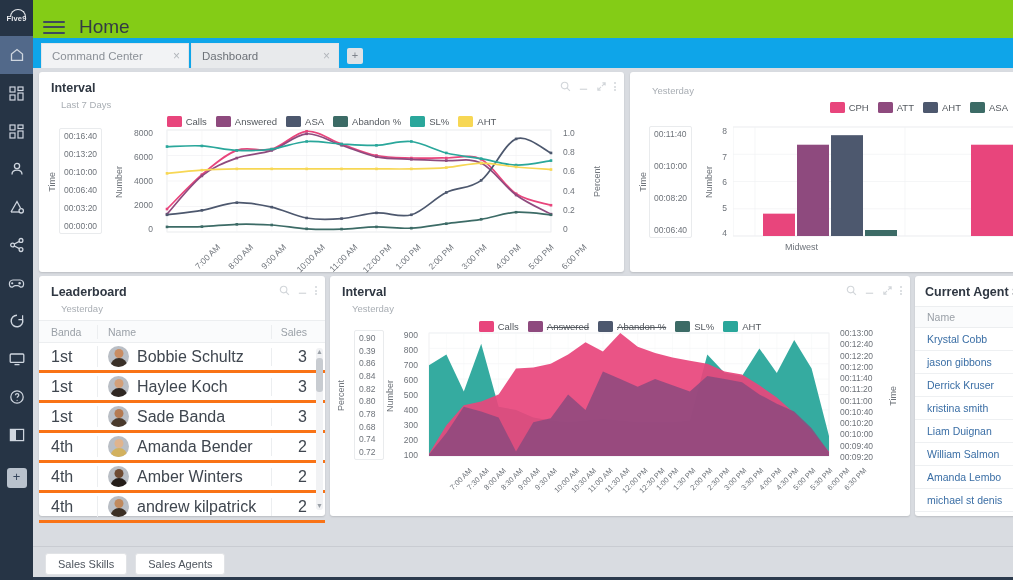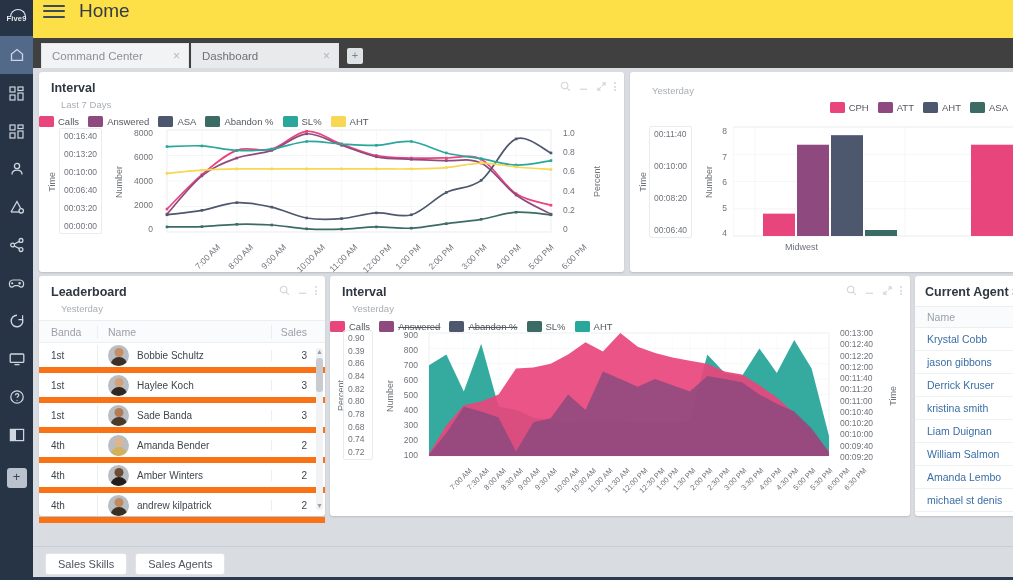--- a/index.html
+++ b/index.html
@@ -32,31 +32,31 @@
   .rail-item svg { display: block; }
   .rail-plus {
     width: 20px; height: 20px; margin-top: 14px; border-radius: 3px;
     background: #b9c2cd; color: #35455c; font-size: 13px; line-height: 18px; text-align: center;
     cursor: pointer;
   }
 
   
   .topbar {
     position: absolute; left: 33px; top: 0; right: 0; height: 38px;
-    background: #fde047; display: flex; align-items: flex-start;
+    background: #84cc16; display: flex; align-items: flex-end;
   }
   .burger { margin-left: 10px; width: 22px; height: 22px; display:flex; flex-direction:column;
     justify-content:center; gap:3.5px; cursor:pointer; }
   .burger i { display:block; height:2px; background:#3d4a5c; border-radius:1px; }
   .page-title { margin-left: 14px; font-size: 19px; color: #333b45; font-weight: 400; }
 
   
   .tabstrip {
     position: absolute; left: 33px; top: 38px; right: 0; height: 30px;
-    background: #404040; display: flex; align-items: flex-end; padding-left: 8px;
+    background: #0ea5e9; display: flex; align-items: flex-end; padding-left: 8px;
   }
   .tab {
     height: 25px; min-width: 148px; display: flex; align-items: center;
     padding: 0 8px 0 10px; font-size: 11.5px; color: #8b9097;
     background: #f2f3f5; border: 1px solid #e3e5e8; border-bottom: none;
     margin-right: 2px; cursor: pointer; position: relative;
   }
   .tab.active { background: #e8eaec; color: #6d7278; }
   .tab .tlabel { flex: 1; white-space: nowrap; }
   .tab .tclose { color: #b2b6bb; font-size: 12px; margin-left: 10px; cursor: pointer; }
@@ -77,21 +77,21 @@
   }
   .card-hd { position: relative; padding: 9px 10px 0 12px; }
   .card-title { font-size: 12.5px; color: #2f3742; font-weight: 700; }
   .card-sub { font-size: 9.5px; color: #a9aeb4; margin: 4px 0 0 10px; }
   .card-tools { position: absolute; right: 8px; top: 9px; display: flex; align-items: center; gap: 7px; }
   .tool { color: #d2d6da; cursor: pointer; display:flex; align-items:center; }
   .tool.dots { flex-direction: column; gap: 1.5px; }
   .tool.dots i { width: 2px; height: 2px; background: #d2d6da; border-radius: 50%; display:block; }
 
   
-  .legend { display: flex; align-items: center; justify-content: flex-start; gap: 9px; }
+  .legend { display: flex; align-items: center; justify-content: center; gap: 9px; }
   .lg-item { display: flex; align-items: center; gap: 4px; cursor: pointer; }
   .lg-sw { width: 15px; height: 11px; border-radius: 1.5px; }
   .lg-tx { font-size: 9.5px; color: #53585e; }
   .lg-item.off .lg-tx { text-decoration: line-through; }
 
   .ax-title { font-size: 9px; color: #6e737a; writing-mode: vertical-rl; transform: rotate(180deg); }
   .ax-ticks { display: flex; flex-direction: column; justify-content: space-between; font-size: 8.5px; color: #6e737a; }
   .ax-box { border: 1px solid #e9ebed; border-radius: 2px; padding: 2px 4px; }
 
   .xlab {
@@ -99,22 +99,22 @@
     transform: rotate(-45deg); transform-origin: right top; white-space: nowrap;
     text-align: right;
   }
 
   
   .tbl-head {
     display: flex; align-items: center; height: 23px; font-size: 10.5px; color: #9aa0a7;
     border-top: 1px solid #eceef0; border-bottom: 1px solid #eceef0; background: #fafbfc;
   }
   .tbl-row {
-    display: flex; align-items: center; height: 30px; font-size: 10px; color: #3f464f;
-    border-bottom: 6px solid #f97316;
+    display: flex; align-items: center; height: 30px; font-size: 16px; color: #3f464f;
+    border-bottom: 3px solid #f97316;
   }
   .c-place { width: 58px; padding-left: 12px; }
   .c-name { flex: 1; display: flex; align-items: center; gap: 8px; padding-left: 10px; border-left: 1px solid #eceef0; }
   .c-sales { width: 54px; text-align: right; padding-right: 18px; border-left: 1px solid #eceef0; }
   .tbl-head .c-name, .tbl-head .c-sales { height: 14px; display:flex; align-items:center; }
   .tbl-head .c-sales { justify-content: flex-end; }
   .avat { width: 21px; height: 21px; border-radius: 50%; flex: none; background: #b9bec5; overflow: hidden; position: relative; }
   .avat .hd { position:absolute; left:50%; top:3px; width:9px; height:9px; border-radius:50%; transform:translateX(-50%); }
   .avat .bd { position:absolute; left:50%; bottom:-3px; width:17px; height:12px; border-radius:9px 9px 0 0; transform:translateX(-50%); }
 
@@ -706,21 +706,21 @@
         <div class="lg-item">
           <span class="lg-sw" style="background:#2aa79b"></span>
           <span class="lg-tx">AHT</span>
           </div>
       </div>
 
       <div style="position:absolute; left:0; top:54px; width:580px; height:186px;">
         <div style="position:absolute; left:6px; top:4px; height:124px; display:flex; align-items:center;">
           <span class="ax-title">Percent</span>
         </div>
-        <div class="ax-ticks ax-box" id="bot-pct-ticks" style="position:absolute; left:13px; top:0px; height:130px; width:30px;">
+        <div class="ax-ticks ax-box" id="bot-pct-ticks" style="position:absolute; left:24px; top:0px; height:130px; width:30px;">
             <div>0.90</div>
             <div>0.39</div>
             <div>0.86</div>
             <div>0.84</div>
             <div>0.82</div>
             <div>0.80</div>
             <div>0.78</div>
             <div>0.68</div>
             <div>0.74</div>
             <div>0.72</div>

